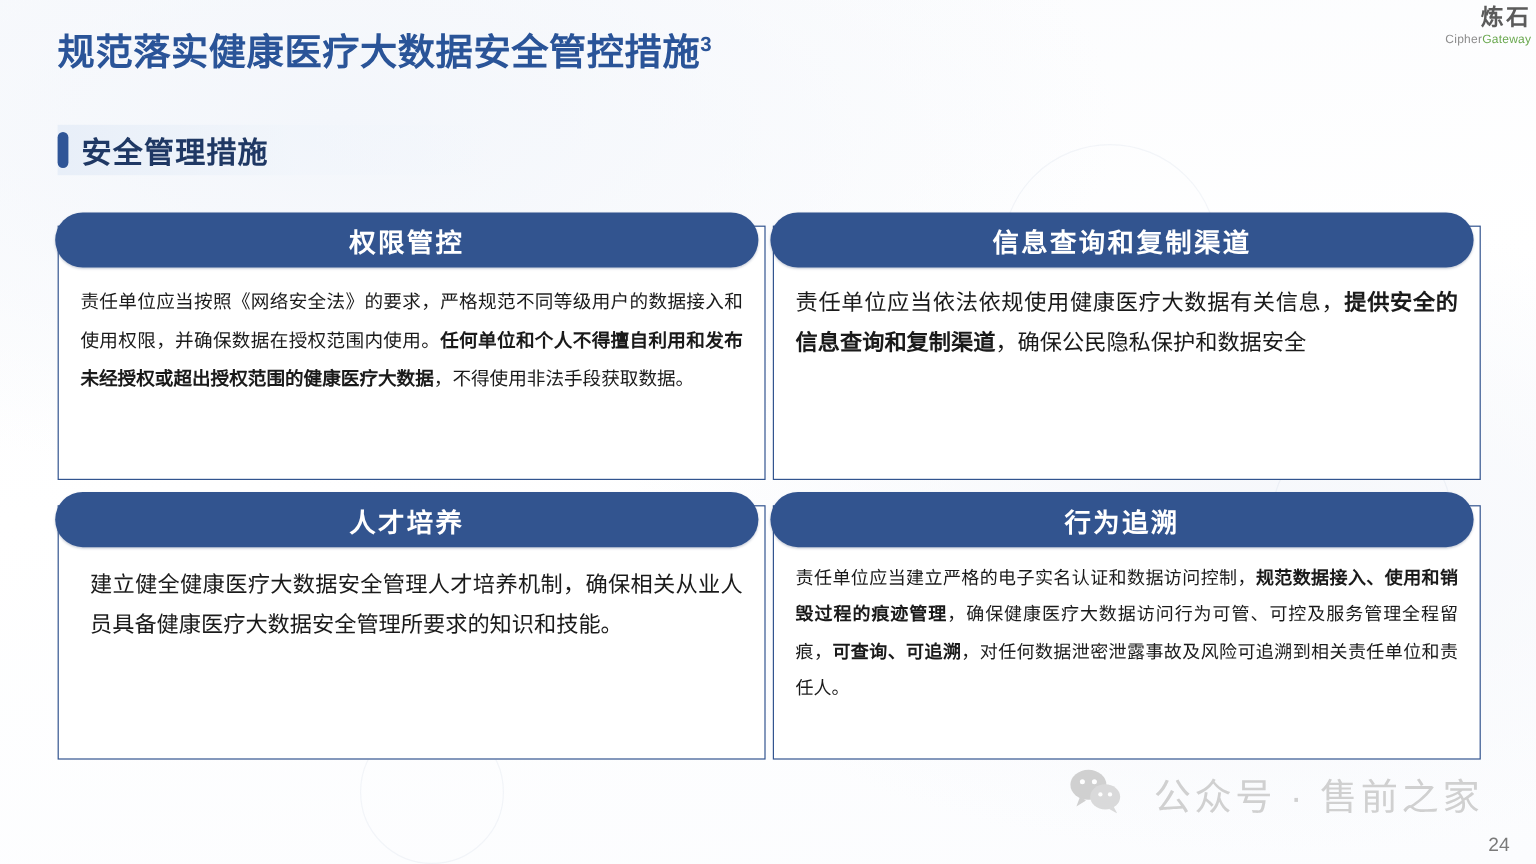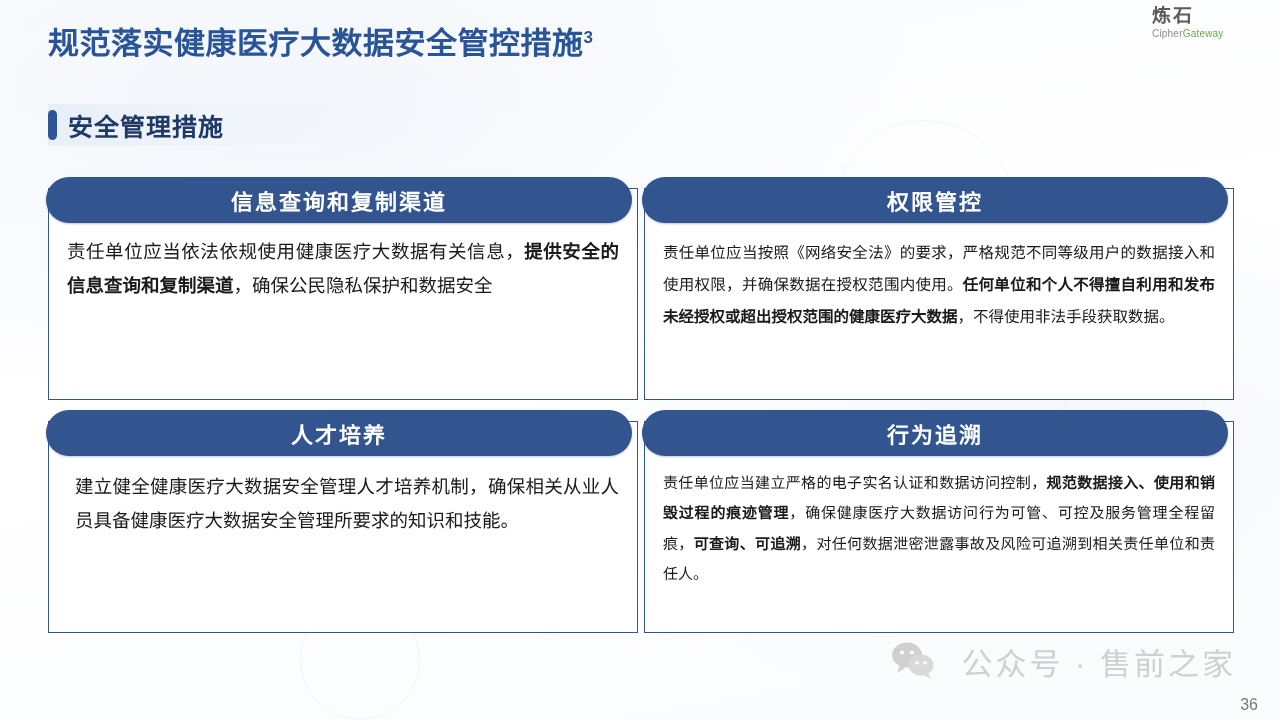--- a/index.html
+++ b/index.html
@@ -51,24 +51,24 @@
     white-space: nowrap;
   }
   .page-title .sup {
     font-size: 17px;
     vertical-align: super;
     font-weight: bold;
   }
 
   .logo {
     position: absolute;
-    right: 24px;
+    right: 4px;
     top: 6px;
     width: 104px;
-    text-align: left;
+    text-align: right;
     line-height: 1;
   }
   .logo-cn {
     font-size: 19px;
     font-weight: bold;
     color: #5b5b5b;
     letter-spacing: 2px;
     display: block;
   }
   .logo-en {
@@ -201,28 +201,28 @@
     <span class="logo-en"><span class="cipher">Cipher</span><span class="gateway">Gateway</span></span>
   </div>
 
   <div class="section-head">
     <div class="section-bar"></div>
     <div class="section-label">安全管理措施</div>
   </div>
 
   <div class="grid">
 
+    <div class="card c2">
+      <div class="card-head">权限管控</div>
+      <div class="card-body"><span>责任单位应当按照《网络安全法》的要求，严格规范不同等级用户的数据接入和使用权限，并确保数据在授权范围内使用。</span><b>任何单位和个人不得擅自利用和发布未经授权或超出授权范围的健康医疗大数据</b><span>，不得使用非法手段获取数据。</span></div>
+    </div>
+
     <div class="card c1">
       <div class="card-head">信息查询和复制渠道</div>
       <div class="card-body"><span>责任单位应当依法依规使用健康医疗大数据有关信息，</span><b>提供安全的信息查询和复制渠道</b><span>，确保公民隐私保护和数据安全</span></div>
-    </div>
-
-    <div class="card c2">
-      <div class="card-head">权限管控</div>
-      <div class="card-body"><span>责任单位应当按照《网络安全法》的要求，严格规范不同等级用户的数据接入和使用权限，并确保数据在授权范围内使用。</span><b>任何单位和个人不得擅自利用和发布未经授权或超出授权范围的健康医疗大数据</b><span>，不得使用非法手段获取数据。</span></div>
     </div>
 
     <div class="card c4">
       <div class="card-head">人才培养</div>
       <div class="card-body"><span>建立健全健康医疗大数据安全管理人才培养机制，确保相关从业人员具备健康医疗大数据安全管理所要求的知识和技能。</span></div>
     </div>
 
     <div class="card c3">
       <div class="card-head">行为追溯</div>
       <div class="card-body"><span>责任单位应当建立严格的电子实名认证和数据访问控制，</span><b>规范数据接入、使用和销毁过程的痕迹管理</b><span>，确保健康医疗大数据访问行为可管、可控及服务管理全程留痕，</span><b>可查询、可追溯</b><span>，对任何数据泄密泄露事故及风险可追溯到相关责任单位和责任人。</span></div>
@@ -239,15 +239,15 @@
         <circle cx="21" cy="11.5" r="2.1" fill="#ffffff"></circle>
         <ellipse cx="30" cy="24" rx="12.5" ry="10.5" fill="#d4d4d4"></ellipse>
         <polygon points="37,32 40,38 33,34" fill="#d4d4d4"></polygon>
         <circle cx="26" cy="22" r="1.8" fill="#ffffff"></circle>
         <circle cx="34" cy="22" r="1.8" fill="#ffffff"></circle>
       </svg>
     </span>
     <span class="wechat-text">公众号 · 售前之家</span>
   </div>
 
-  <div class="page-number">36</div>
+  <div class="page-number">24</div>
 
 </div>
 
 </body></html>

